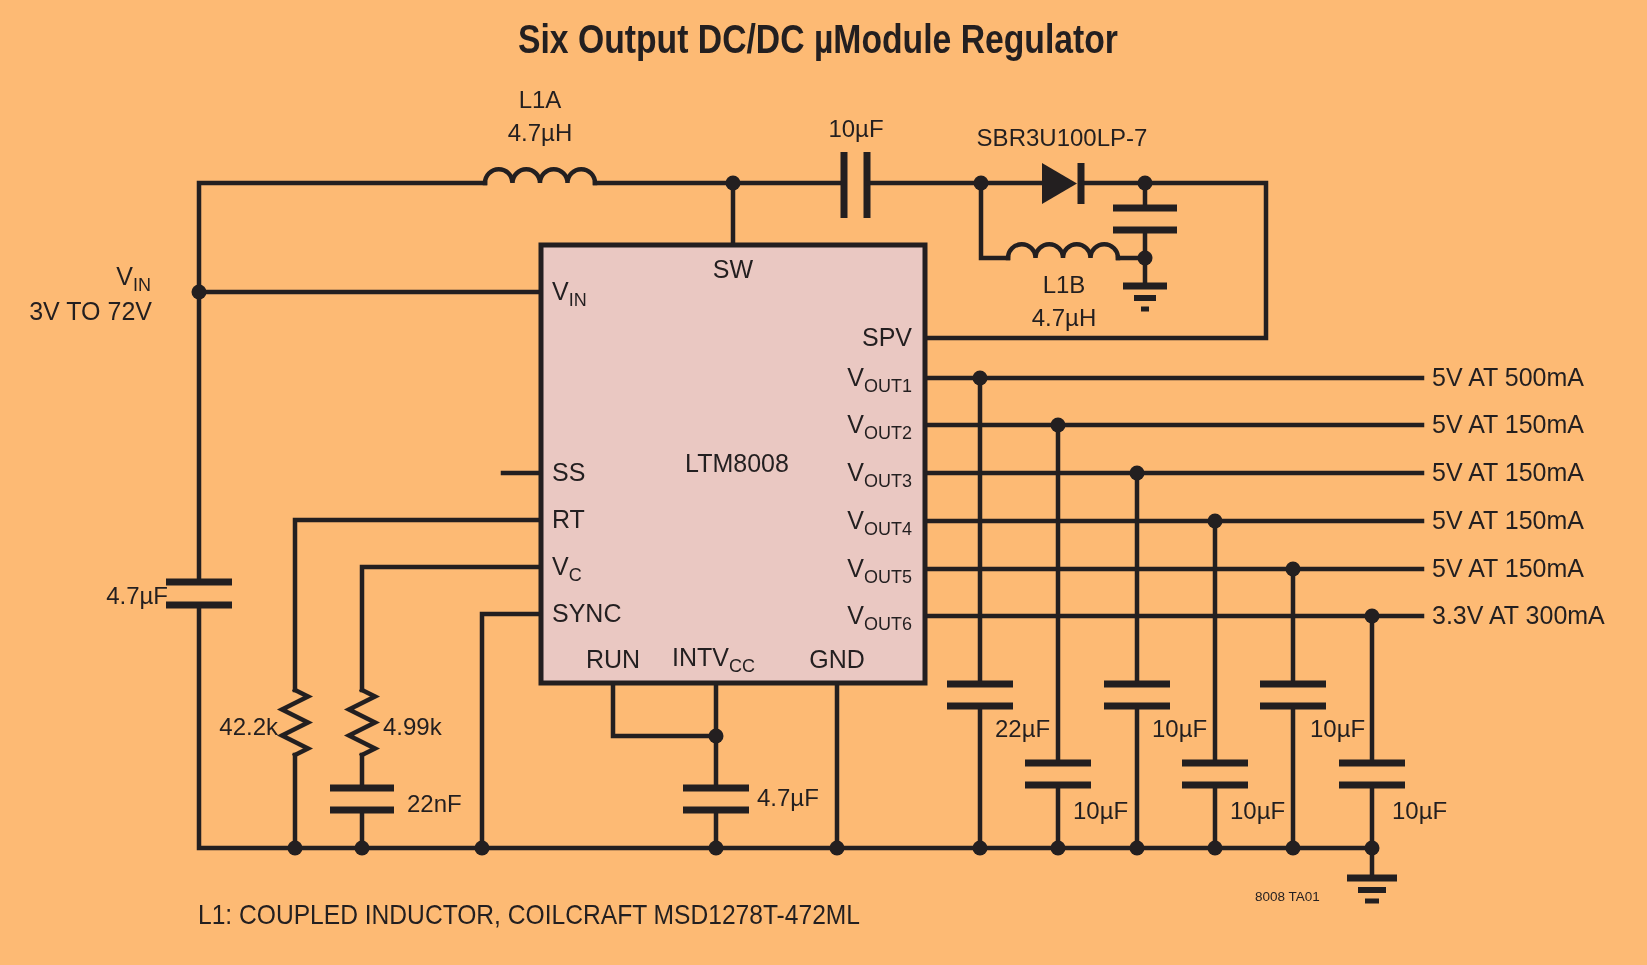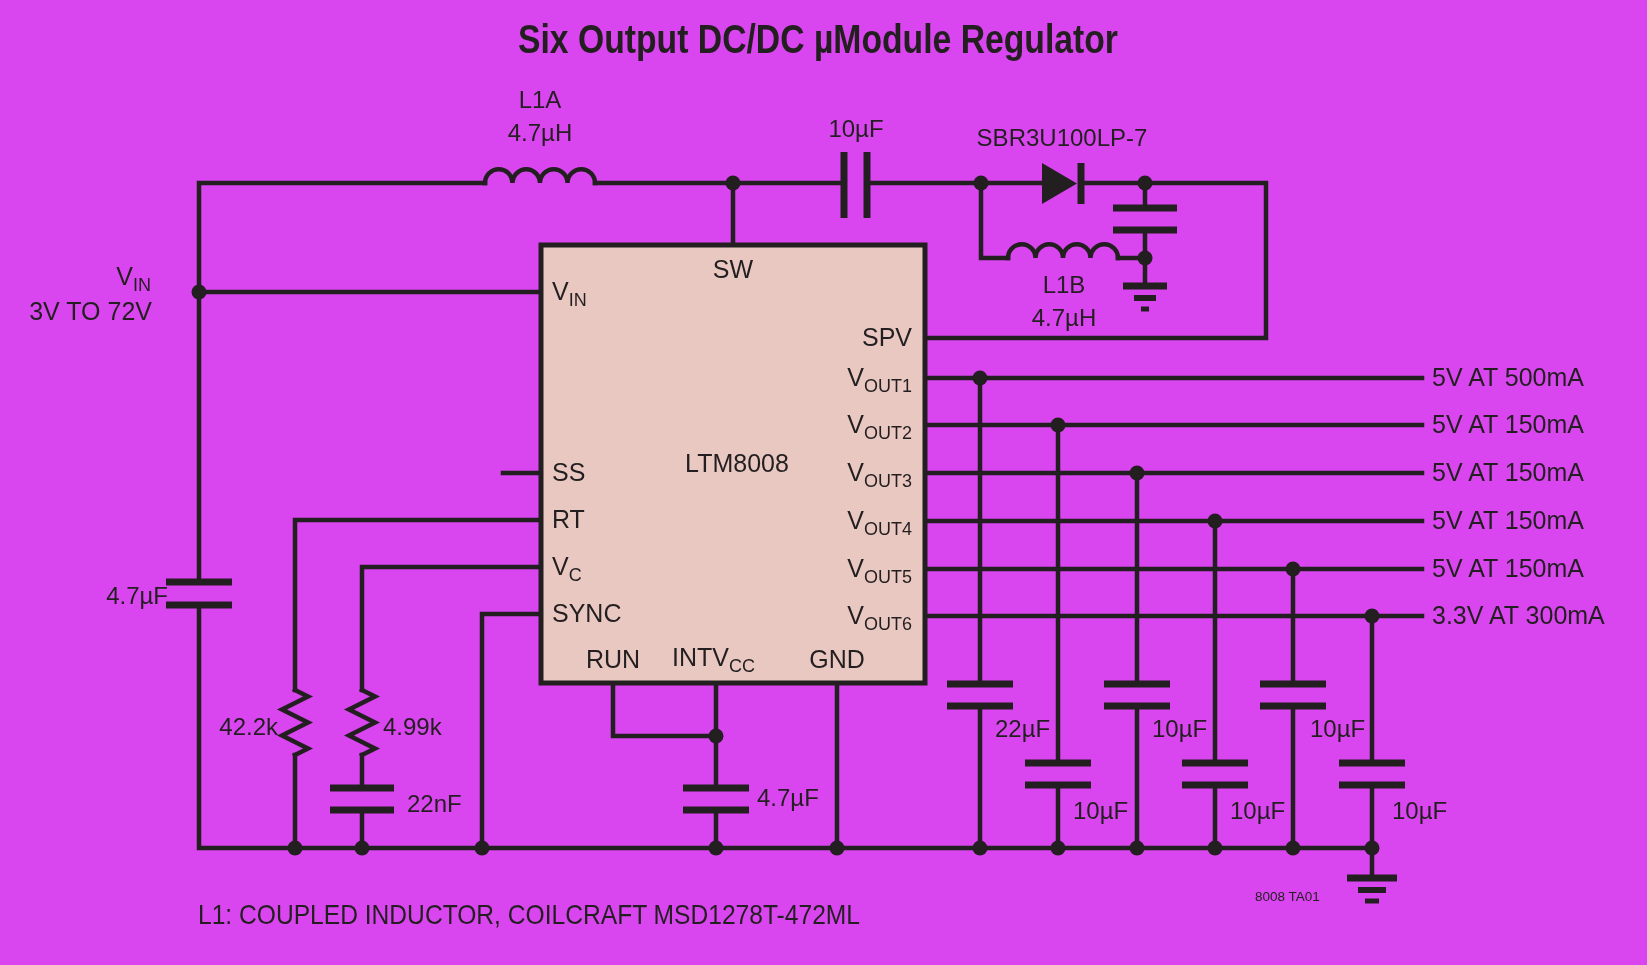--- a/index.html
+++ b/index.html
@@ -1,16 +1,16 @@
 <!DOCTYPE html>
 <html><head>
 <meta charset="utf-8">
 <style>
   html,body{margin:0;padding:0;background:#ffffff;}
-  .canvas{position:relative;width:1647px;height:965px;background:#d946ef;overflow:hidden;}
+  .canvas{position:relative;width:1647px;height:965px;background:#fdba74;overflow:hidden;}
   svg{position:absolute;inset:0;}
   svg text{font-family:"Liberation Sans",sans-serif;fill:#231f20;}
   .title{font-size:40px;font-weight:bold;}
   .lbl{font-size:24px;}
   .out{font-size:25px;}
   .pin{font-size:25px;}
   .sub{font-size:18px;}
   .note{font-size:28px;}
   .fig{font-size:13.5px;}
   .wire{stroke:#231f20;stroke-width:4.5;fill:none;stroke-linecap:square;stroke-linejoin:miter;}

